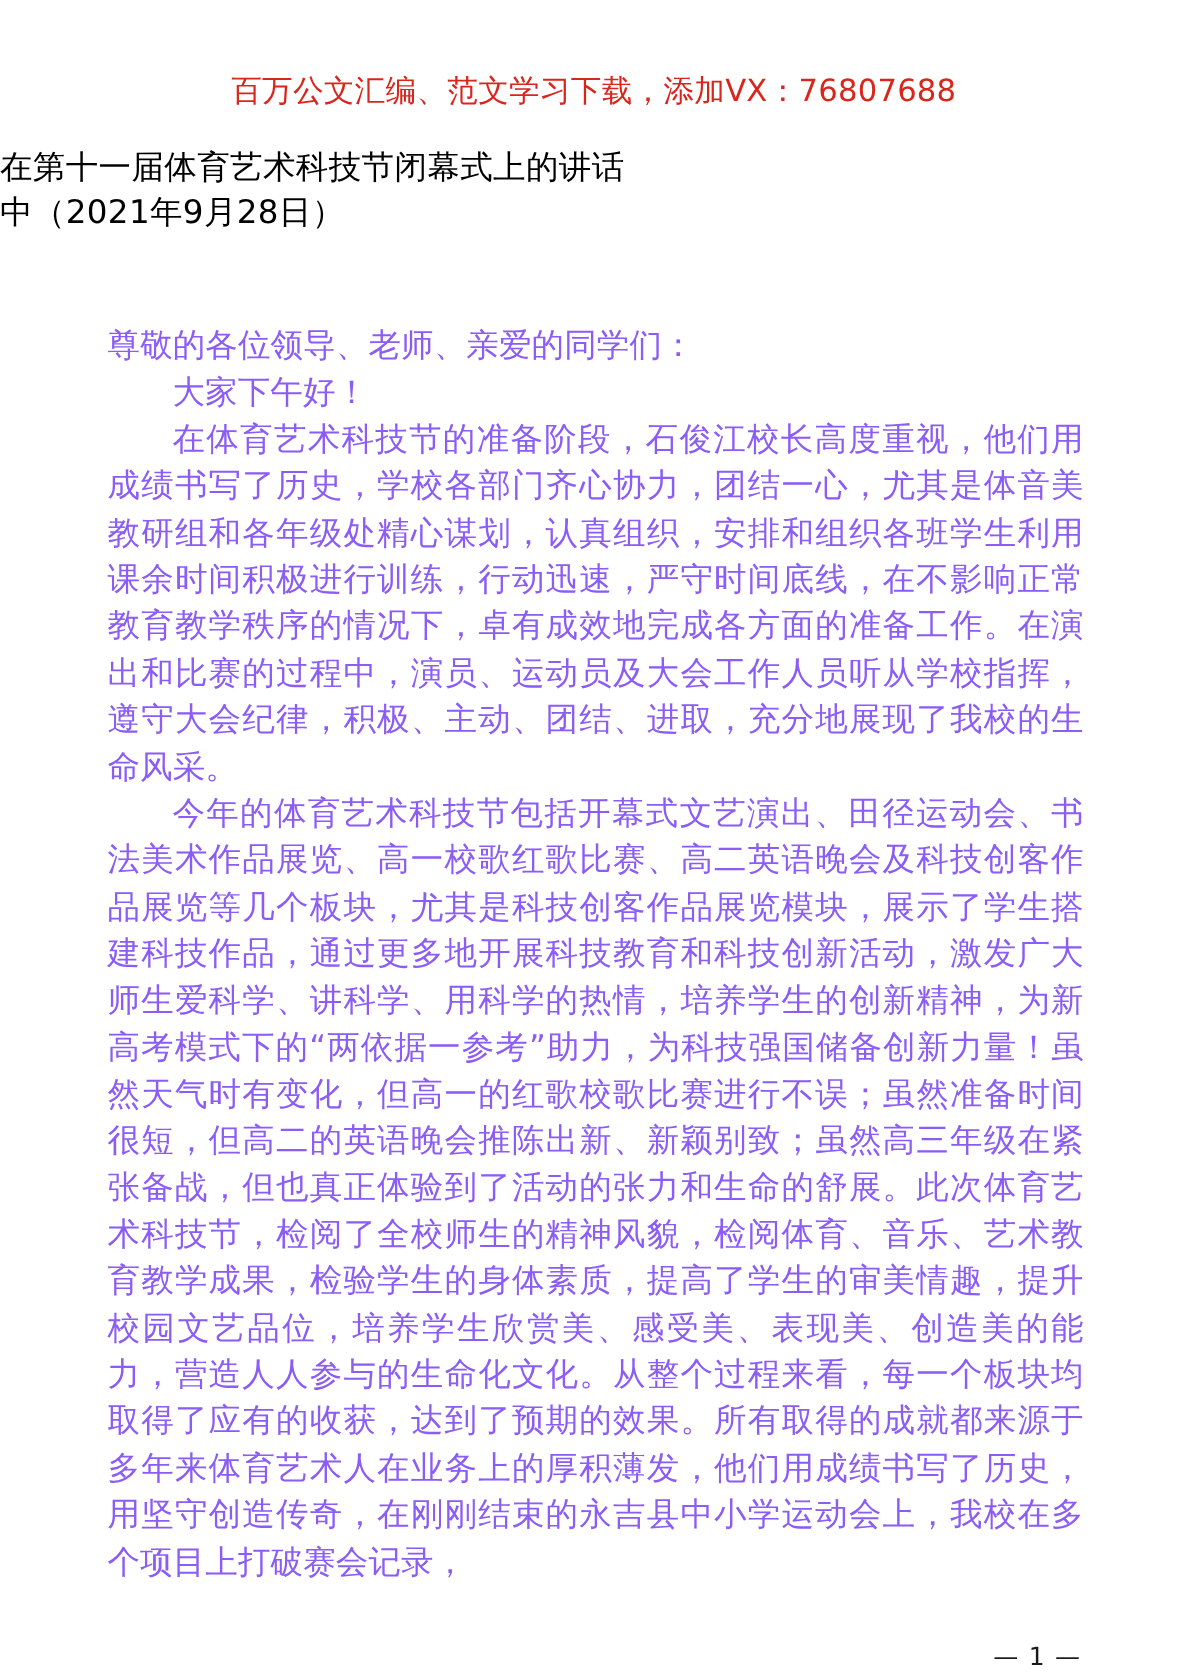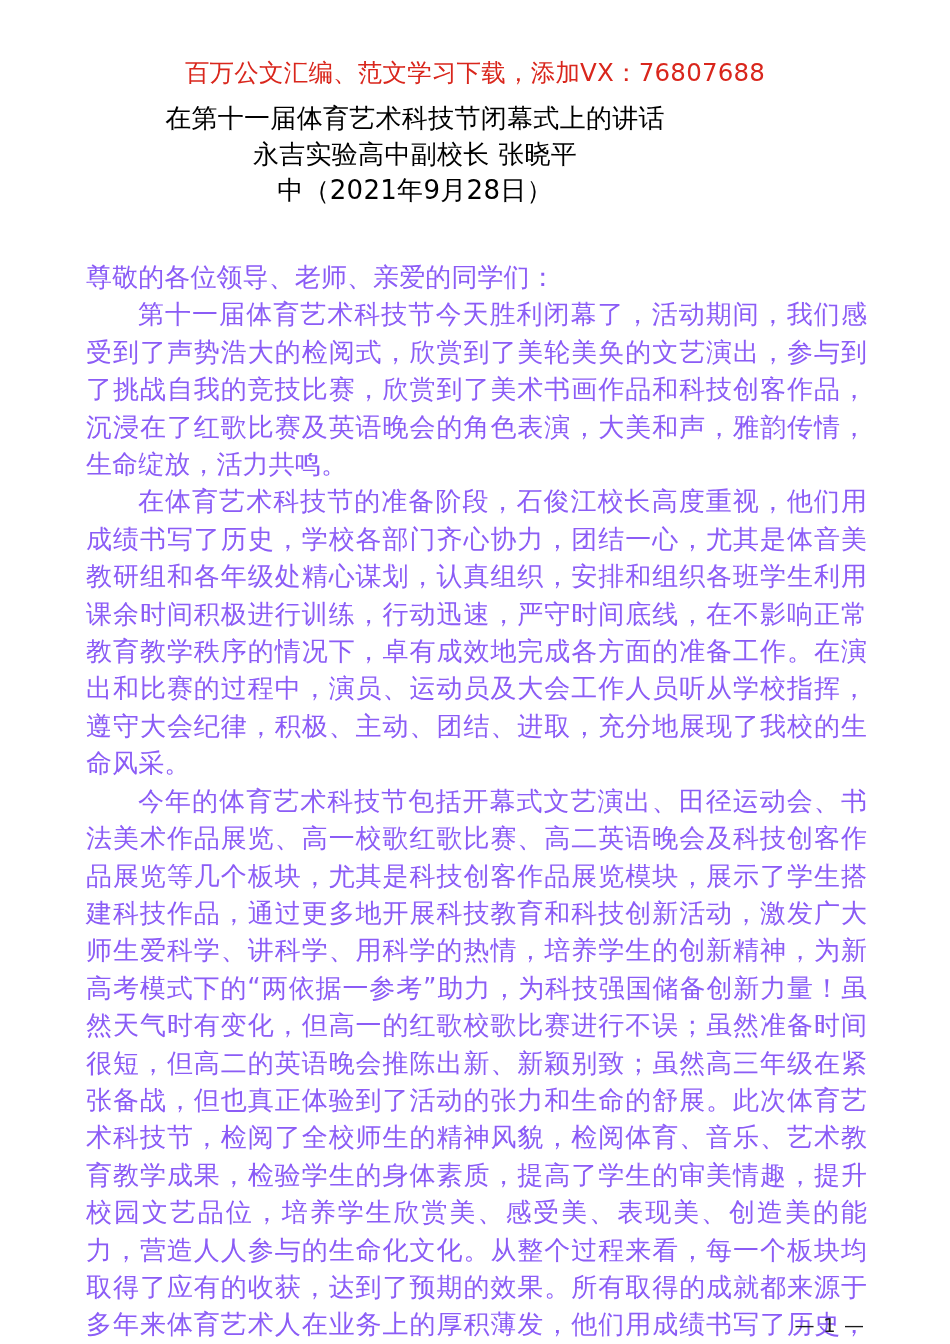--- a/index.html
+++ b/index.html
@@ -32,24 +32,23 @@
     line-height: 34px;
     letter-spacing: 0.2px;
     color: #d9261c;
     white-space: nowrap;
     font-weight: 500;
   }
 
   
   .title-block {
     position: absolute;
-    top: 84px;
+    top: 100px;
     left: 0;
     width: 830px;
-    text-align: center;
   }
   .title-line {
     font-size: 26px;
     line-height: 36px;
     letter-spacing: 0.3px;
     color: #000;
     white-space: nowrap;
   }
 
   
@@ -92,26 +91,25 @@
 </style>
 </head>
 <body>
 
 <div class="page">
 
   <div class="promo-banner">百万公文汇编、范文学习下载，添加VX：76807688</div>
 
   <div class="title-block">
     <div class="title-line">在第十一届体育艺术科技节闭幕式上的讲话</div>
-    <div class="title-line">永吉实验高中副校长  张晓平</div>
     <div class="title-line">中（2021年9月28日）</div>
   </div>
 
   <div class="body-block">
     <p class="para">尊敬的各位领导、老师、亲爱的同学们：</p>
-    <p class="para indent">第十一届体育艺术科技节今天胜利闭幕了，活动期间，我们感受到了声势浩大的检阅式，欣赏到了美轮美奂的文艺演出，参与到了挑战自我的竞技比赛，欣赏到了美术书画作品和科技创客作品，沉浸在了红歌比赛及英语晚会的角色表演，大美和声，雅韵传情，生命绽放，活力共鸣。</p>
+    <p class="para indent">大家下午好！</p>
     <p class="para indent">在体育艺术科技节的准备阶段，石俊江校长高度重视，他们用成绩书写了历史，学校各部门齐心协力，团结一心，尤其是体音美教研组和各年级处精心谋划，认真组织，安排和组织各班学生利用课余时间积极进行训练，行动迅速，严守时间底线，在不影响正常教育教学秩序的情况下，卓有成效地完成各方面的准备工作。在演出和比赛的过程中，演员、运动员及大会工作人员听从学校指挥，遵守大会纪律，积极、主动、团结、进取，充分地展现了我校的生命风采。</p>
     <p class="para indent">今年的体育艺术科技节包括开幕式文艺演出、田径运动会、书法美术作品展览、高一校歌红歌比赛、高二英语晚会及科技创客作品展览等几个板块，尤其是科技创客作品展览模块，展示了学生搭建科技作品，通过更多地开展科技教育和科技创新活动，激发广大师生爱科学、讲科学、用科学的热情，培养学生的创新精神，为新高考模式下的“两依据一参考”助力，为科技强国储备创新力量！虽然天气时有变化，但高一的红歌校歌比赛进行不误；虽然准备时间很短，但高二的英语晚会推陈出新、新颖别致；虽然高三年级在紧张备战，但也真正体验到了活动的张力和生命的舒展。此次体育艺术科技节，检阅了全校师生的精神风貌，检阅体育、音乐、艺术教育教学成果，检验学生的身体素质，提高了学生的审美情趣，提升校园文艺品位，培养学生欣赏美、感受美、表现美、创造美的能力，营造人人参与的生命化文化。从整个过程来看，每一个板块均取得了应有的收获，达到了预期的效果。所有取得的成就都来源于多年来体育艺术人在业务上的厚积薄发，他们用成绩书写了历史，用坚守创造传奇，在刚刚结束的永吉县中小学运动会上，我校在多个项目上打破赛会记录，</p>
   </div>
 
   <div class="page-footer">— 1 —</div>
 
 </div>
 
 </body></html>

